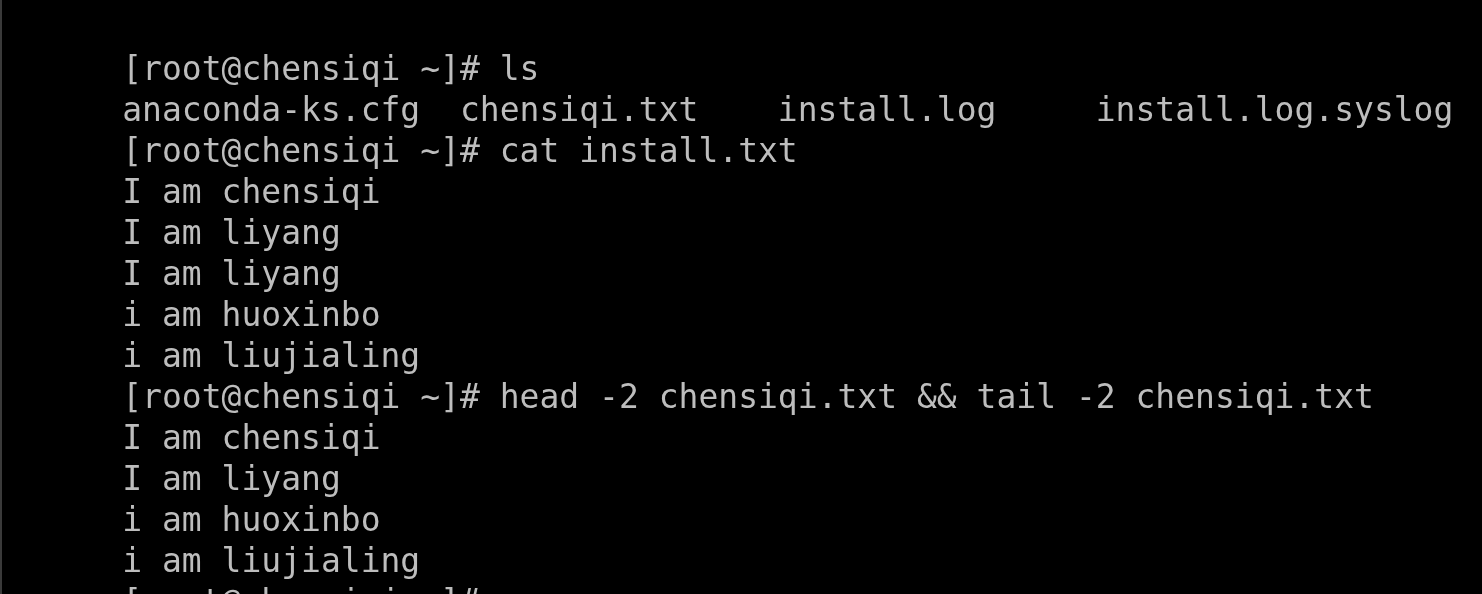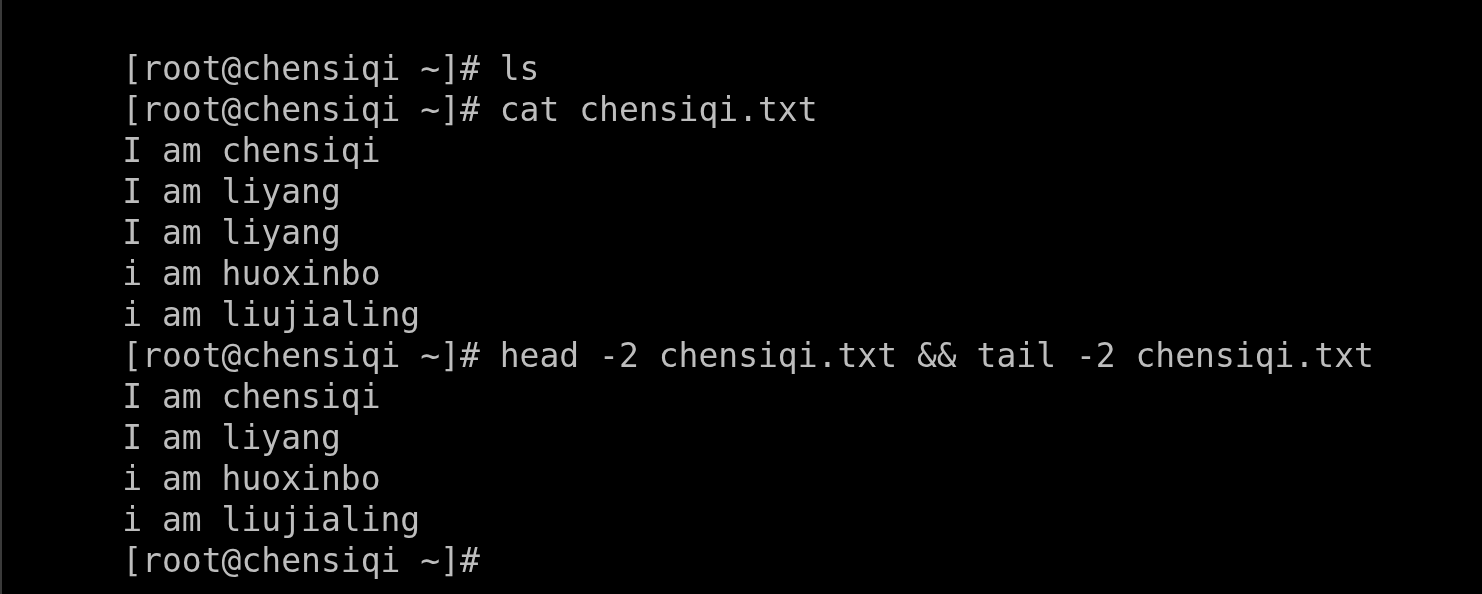--- a/index.html
+++ b/index.html
@@ -59,23 +59,26 @@
 <div id="terminal">
 
   <div id="left-edge"></div>
 
   <div id="screen">
 
     <div class="line">
       <span class="fg-default">[root@chensiqi ~]# </span><span class="fg-default">ls</span>
     </div>
 
+    <div class="line">
+      <span class="fg-default">anaconda-ks.cfg  chensiqi.txt    install.log     install.log.syslog  </span>
+    </div>
 
     <div class="line">
-      <span class="fg-default">[root@chensiqi ~]# </span><span class="fg-default">cat chensiqi.txt</span>
+      <span class="fg-default">[root@chensiqi ~]# </span><span class="fg-default">cat install.txt</span>
     </div>
 
     <div class="line">
       <span class="fg-default">I am chensiqi</span>
     </div>
 
     <div class="line">
       <span class="fg-default">I am liyang</span>
     </div>
 

